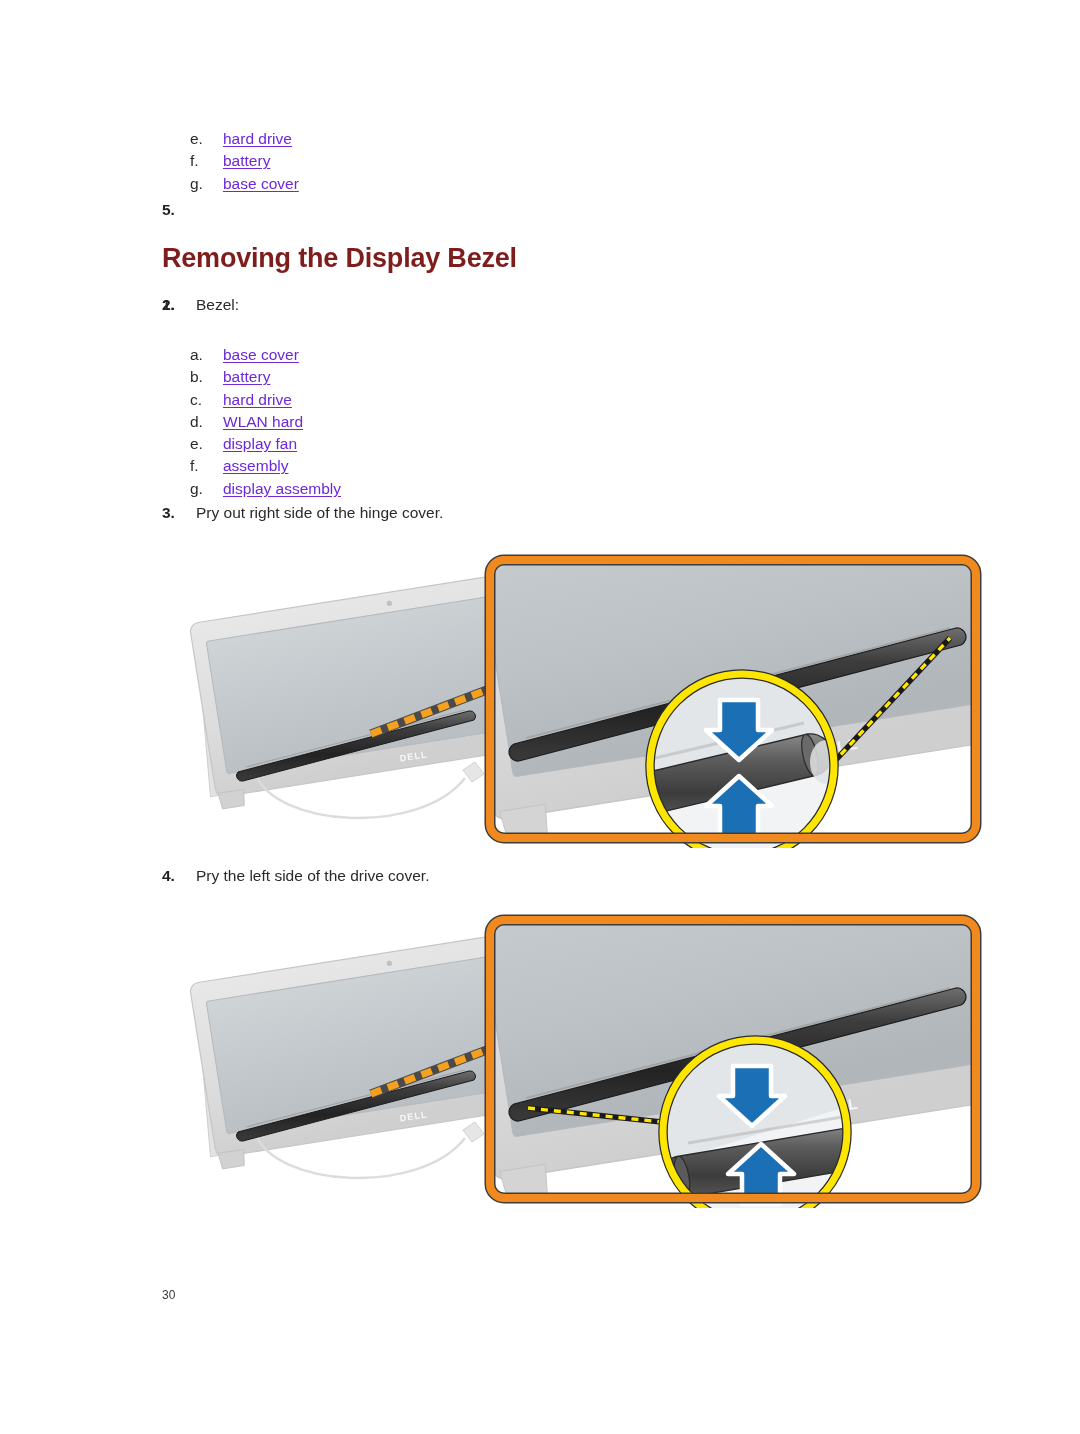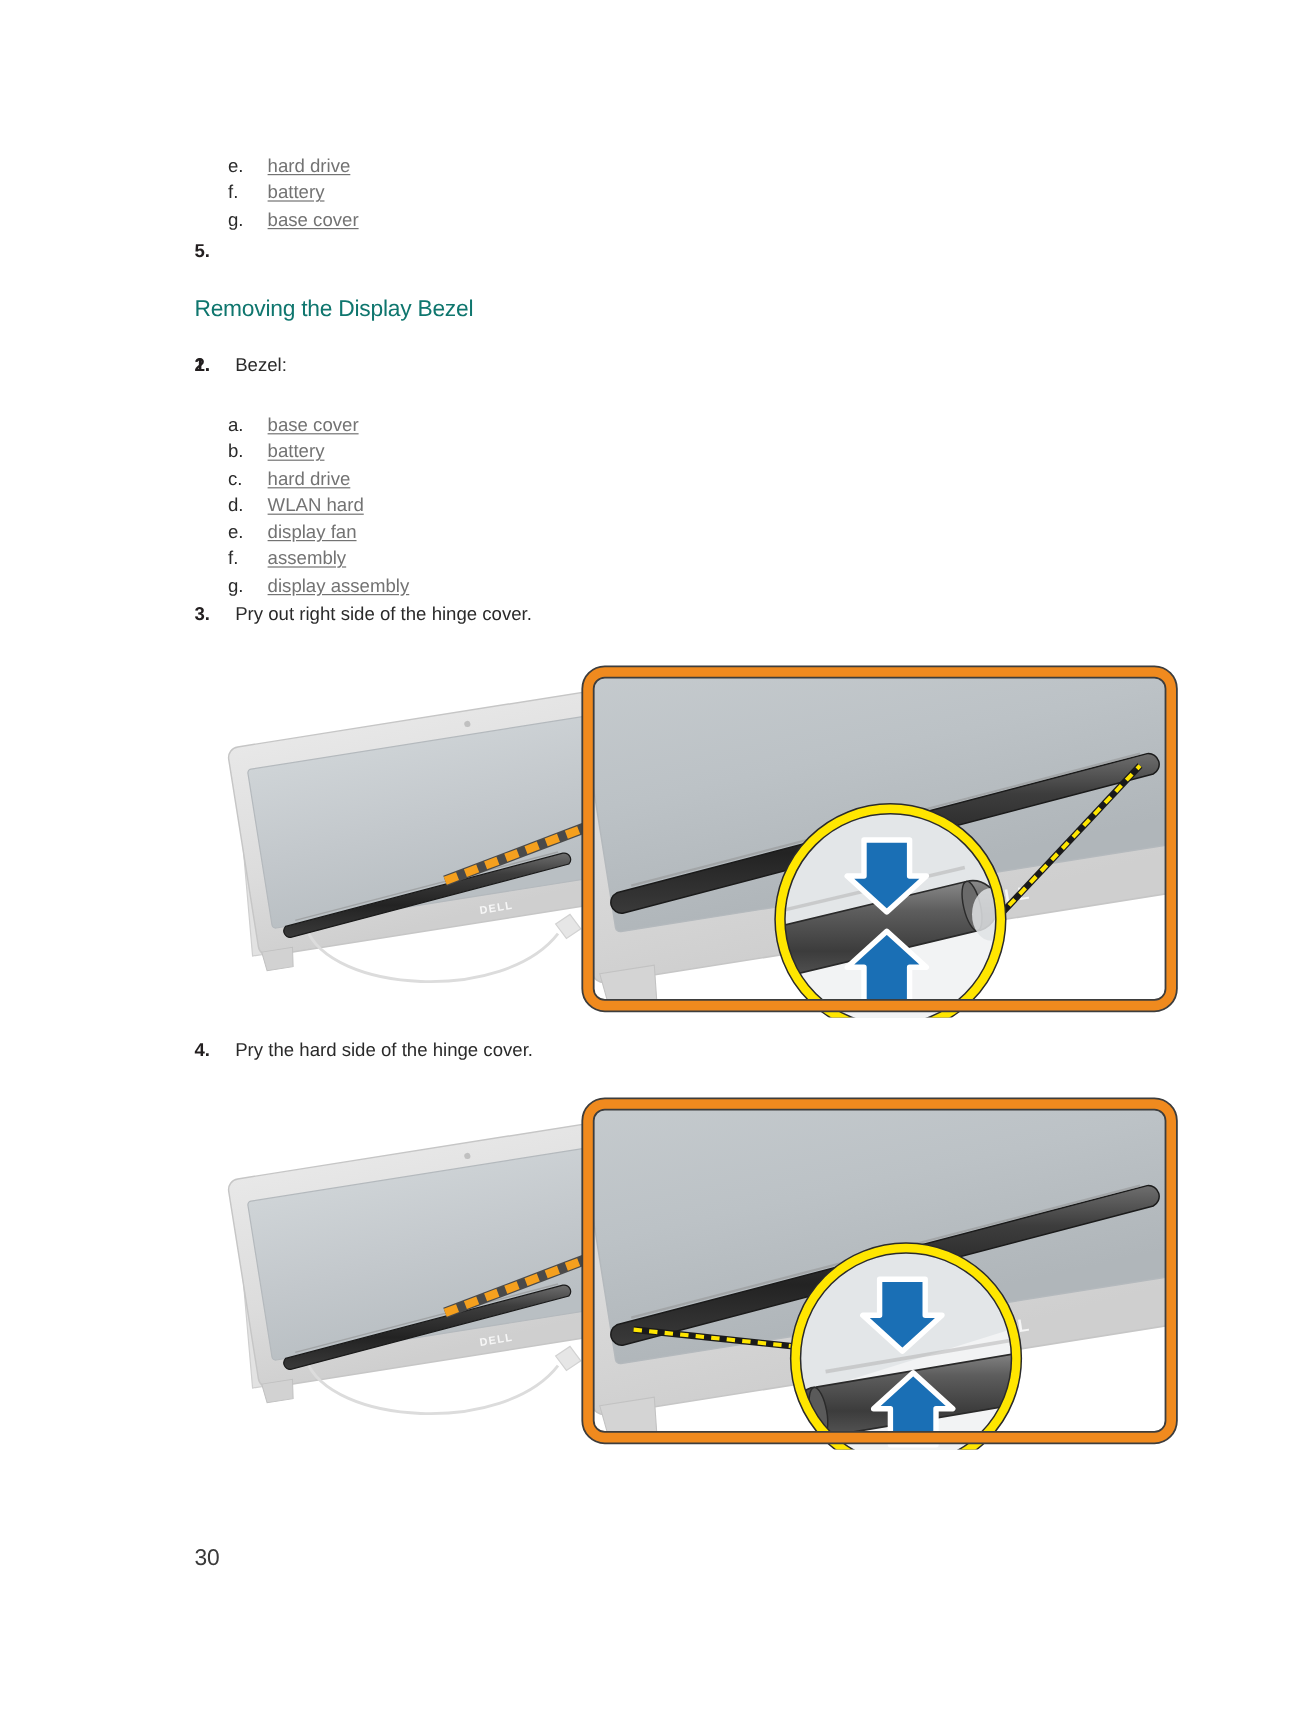--- a/index.html
+++ b/index.html
@@ -34,41 +34,41 @@
 
   
   .num > .marker { left: 162px; font-weight: bold; color: #231f20; }
   .num > .body   { margin-left: 196px; }
 
   
   .alpha > .marker { left: 190px; font-weight: normal; color: #2a2a2a; }
   .alpha > .body   { margin-left: 223px; }
 
   a.link, .link {
-    color: #737373;
+    color: #6d28d9;
     text-decoration: underline;
     text-underline-offset: 2px;
     cursor: pointer;
   }
 
   h1.heading {
     position: absolute;
     left: 162px;
     margin: 0;
-    font-size: 19px;
+    font-size: 27px;
     line-height: 32px;
-    font-weight: normal;
+    font-weight: bold;
     letter-spacing: -0.2px;
-    color: #0f766e;
+    color: #7f1d1d;
   }
 
   .pagenum {
     position: absolute;
     left: 162px;
-    font-size: 19px;
+    font-size: 12px;
     color: #3a3a3a;
   }
 
   
   .figure { position: absolute; }
   .figure svg { display: block; }
 </style>
 </head>
 <body>
 
@@ -263,21 +263,21 @@
 
         <rect x="310" y="12" width="486" height="278" rx="14" fill="none" stroke="#3d3d3d" stroke-width="11"></rect>
         <rect x="310" y="12" width="486" height="278" rx="14" fill="none" stroke="#F08A1E" stroke-width="8"></rect>
       </g>
     </svg>
   </div>
 
   <div class="block" style="top:865px;">
     <div class="li num">
       <span class="marker">4.</span>
-      <span class="body">Pry the hard side of the hinge cover.</span>
+      <span class="body">Pry the left side of the drive cover.</span>
     </div>
   </div>
 
   <div class="figure" style="left:180px; top:908px;">
     <svg width="820" height="300" viewBox="0 0 820 300" xmlns="http://www.w3.org/2000/svg" role="img">
       <defs>
         <linearGradient id="scr2" x1="0" y1="0" x2="0.25" y2="1">
           <stop offset="0%" stop-color="#cfd4d7"></stop>
           <stop offset="55%" stop-color="#c3c8cc"></stop>
           <stop offset="100%" stop-color="#b9bfc3"></stop>

